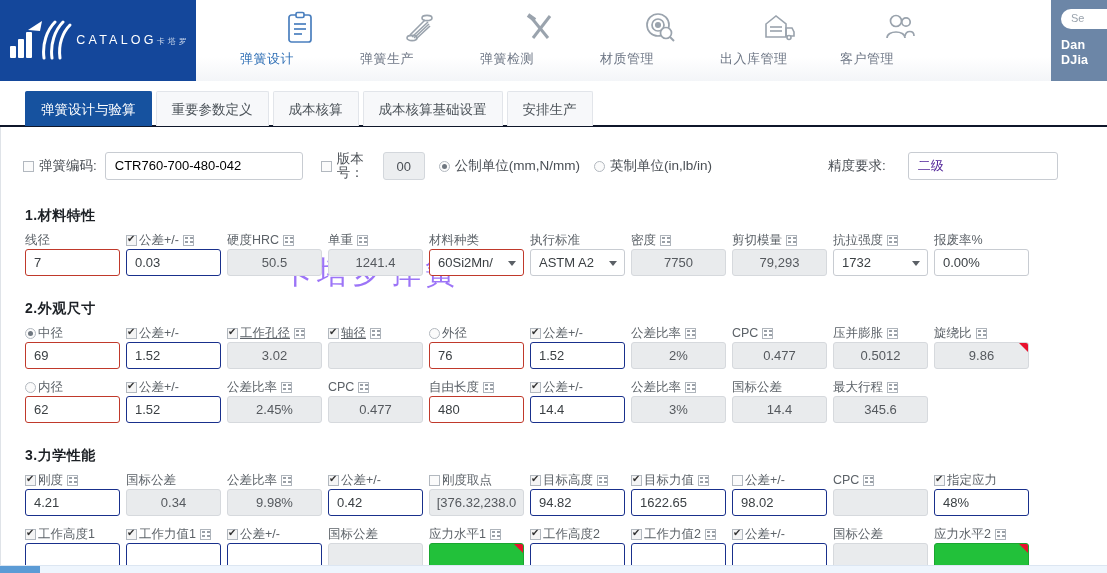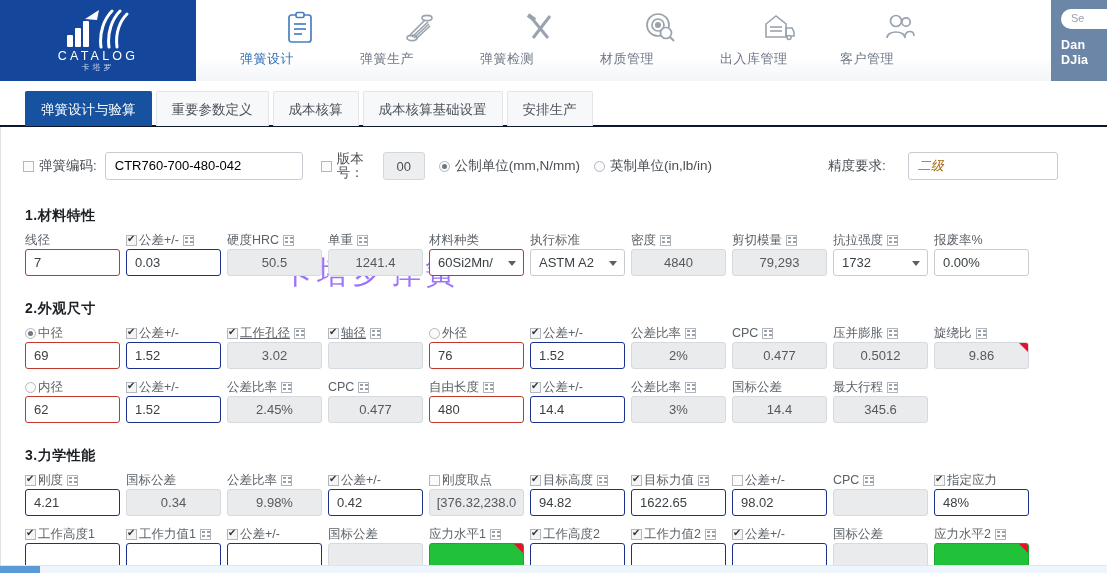--- a/index.html
+++ b/index.html
@@ -15,21 +15,21 @@
   #app { position: relative; width: 1107px; height: 573px; overflow: hidden; }
 
   
   .topbar {
     position: absolute; top: 0; left: 0; width: 1107px; height: 81px;
     background: linear-gradient(to bottom, #ffffff 0%, #ffffff 70%, #f3f5f8 100%);
     display: flex; align-items: stretch;
   }
   .logo-box {
     width: 196px; height: 81px; background: #14479b;
-    display: flex; flex-direction: column; align-items: center; justify-content: center;
+    display: flex; align-items: center; justify-content: center;
     flex: none;
   }
   .logo-mark { width: 70px; height: 40px; margin-bottom: 1px; }
   .logo-text {
     color: #ffffff; font-size: 12.5px; letter-spacing: 3.2px;
     font-weight: 500; line-height: 1;
   }
   .logo-sub {
     color: #c9d6ea; font-size: 8px; letter-spacing: 3px; margin-top: 2px; line-height: 1;
   }
@@ -112,21 +112,21 @@
   }
   .ver-box {
     width: 42px; height: 28px; background: #eceef0; border: 1px solid #d3d7dc;
     border-radius: 3px; font-size: 13px; color: #4a4f55; display: flex;
     align-items: center; justify-content: center;
   }
   .hdr-radio-lbl { font-size: 13.5px; color: #4a4f55; display: flex; align-items: center; }
 
   .sel-box {
     height: 28px; border: 1px solid #c8ccd2; border-radius: 3px; background: #fff;
-    font-size: 13px; color: #a16207; padding: 0 9px; display: flex; align-items: center; font-style: italic;
+    font-size: 13px; color: #4c1d95; padding: 0 9px; display: flex; align-items: center;
   }
 
   
   .sec-title {
     position: absolute; font-size: 14px; font-weight: bold; color: #1c2025;
     letter-spacing: .5px;
   }
   .grid { position: absolute; display: flex; }
   .cell { width: 101px; flex: none; }
   .fld-label {
@@ -377,21 +377,21 @@
           </div>
         </div>
         <div class="cell">
           <div class="fld-label">
             <span class="lbl-inner">
               <span>密度</span>
               <span class="calc-ic"></span>
             </span>
           </div>
           <div class="inp ro">
-            <span>4840</span>
+            <span>7750</span>
           </div>
         </div>
         <div class="cell">
           <div class="fld-label">
             <span class="lbl-inner">
               <span>剪切模量</span>
               <span class="calc-ic"></span>
             </span>
           </div>
           <div class="inp ro">

